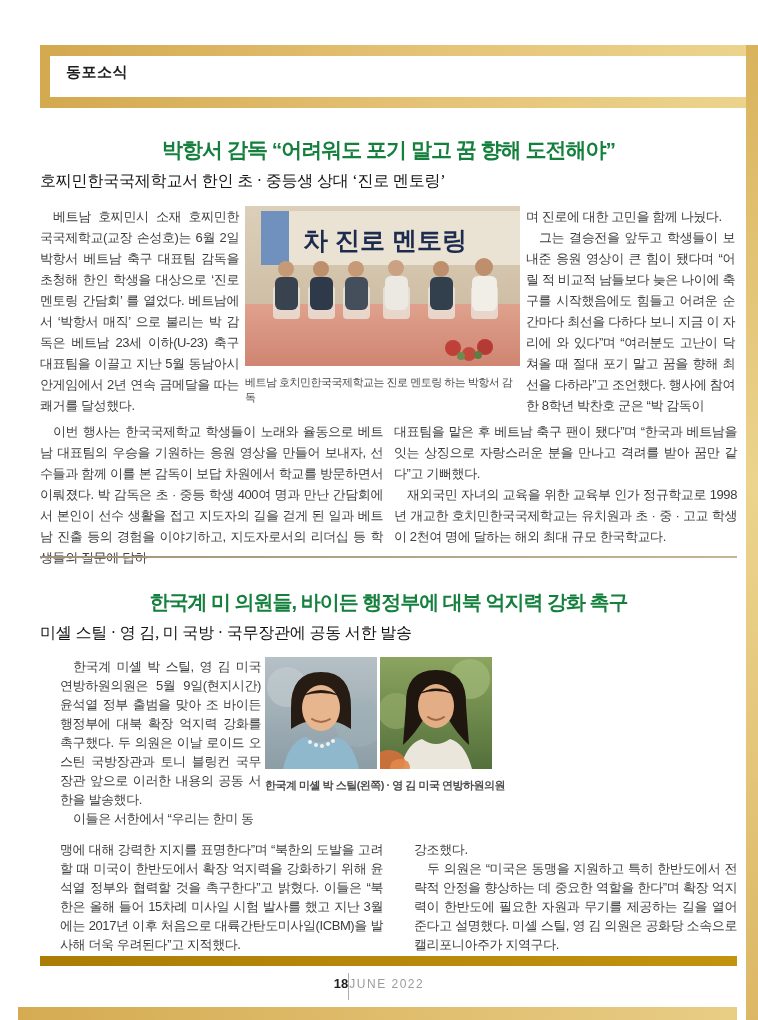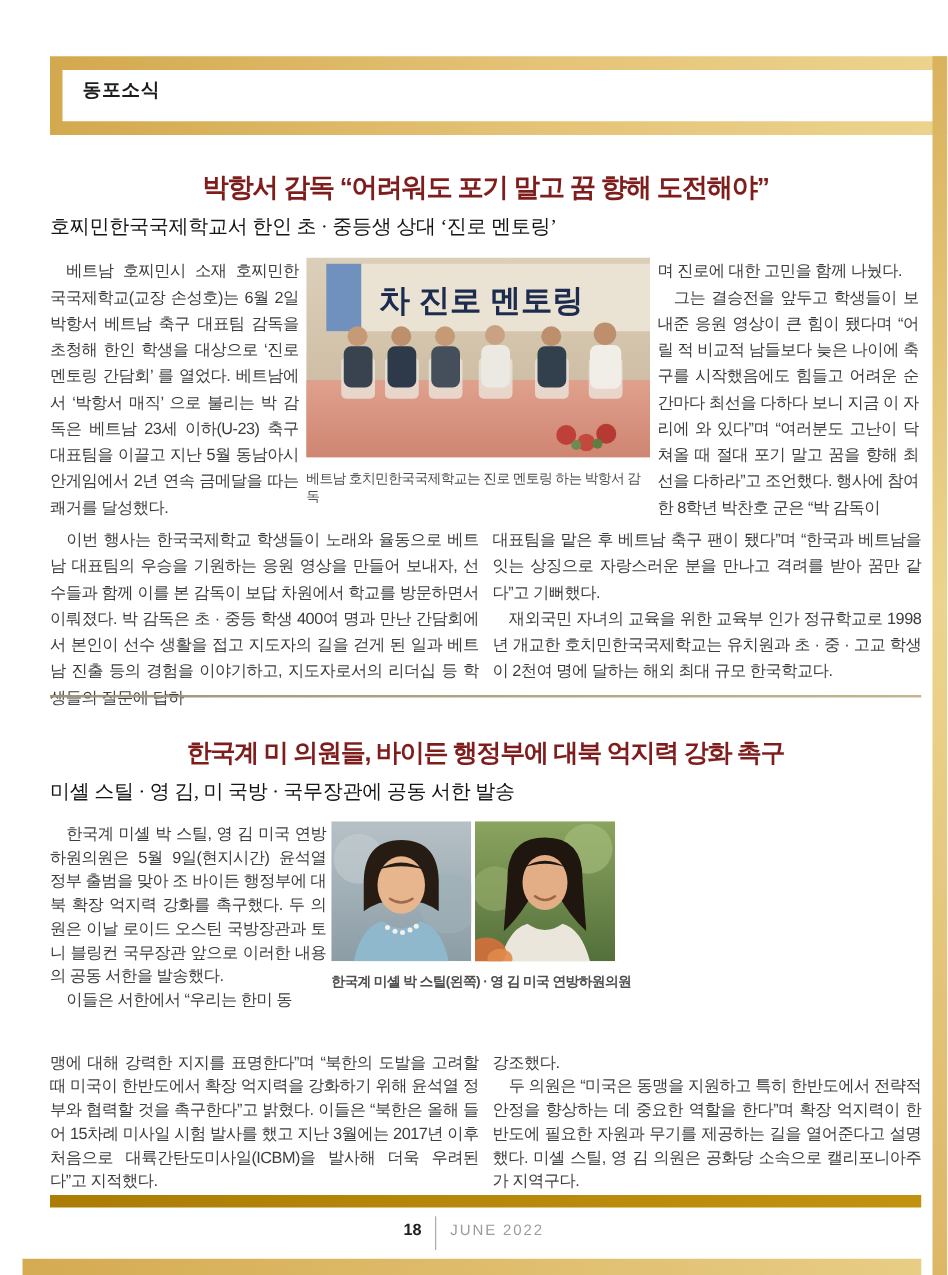--- a/index.html
+++ b/index.html
@@ -18,34 +18,34 @@
     font-size:15px; color:#1c1c1c; letter-spacing:.5px; }
 
   
   .right-strip { left:746px; top:45px; width:12px; height:975px;
     background:linear-gradient(180deg,#d9b25c,#ecd48e 45%,#dcb766); }
   .bottom-strip { left:18px; top:1007px; width:719px; height:13px;
     background:linear-gradient(90deg,#d5ab52,#e8cd85); }
 
   
   .title { left:40px; width:697px; text-align:center; font-weight:bold;
-    color:#7f1d1d; letter-spacing:-1px; }
+    color:#15803d; letter-spacing:-1px; }
   .a1-title { top:136px; font-size:21px; }
   .a2-title { top:589px; font-size:20px; }
   .subtitle { left:40px; width:697px; text-align:left;
     font-family:"Liberation Serif","DejaVu Serif",serif;
     font-size:16px; color:#141414; letter-spacing:-.2px; }
   .a1-subtitle { top:171px; }
   .a2-subtitle { top:623px; }
 
   
   .bodytext p { margin:0; font-size:13px; color:#3d3d3d; text-align:justify;
     letter-spacing:-.4px; }
   .lh21 p { line-height:21px; }
-  .lh19 p { line-height:19px; }
+  .lh19 p { line-height:19px;margin-left:20px; }
   p.indent { text-indent:13px; }
 
   
   .a1-top { left:40px; top:206px; width:697px; display:flex; }
   .a1-left  { width:199px; }
   .a1-center{ width:275px; margin:0 6px; }
   .a1-right { width:209px; }
   .photo-caption { font-size:11px; color:#4d4d4d; margin-top:9px;
     letter-spacing:-.5px; text-align:left; }
   .two-col { left:40px; width:697px; display:flex; justify-content:space-between; }
@@ -59,21 +59,21 @@
   .a2-left  { width:221px; }
   .a2-center{ width:273px; margin:0 5px 0 4px;font-weight:bold; }
   .a2-right { width:240px; }
   .portraits { display:flex; gap:3px; }
   .a2-bottom { top:840px; }
 
   
   .sep-bar { left:40px; top:956px; width:697px; height:10px;
     background:linear-gradient(90deg,#ab7d06,#c2930f); }
   .footer { left:0px; top:973px; width:758px; display:flex;
-    justify-content:center; gap:11px; }
+    justify-content:center; }
   .page-num { font-weight:bold; font-size:13px; color:#1f1f1f; padding-top:3px; }
   .footer-divider { width:1px; height:27px; background:#adadad; }
   .issue { font-size:12px; color:#9b9b9b; letter-spacing:1.5px; padding-top:4px; }
 
   svg { display:block; }
 </style>
 </head>
 <body>
 
 <div id="page">

